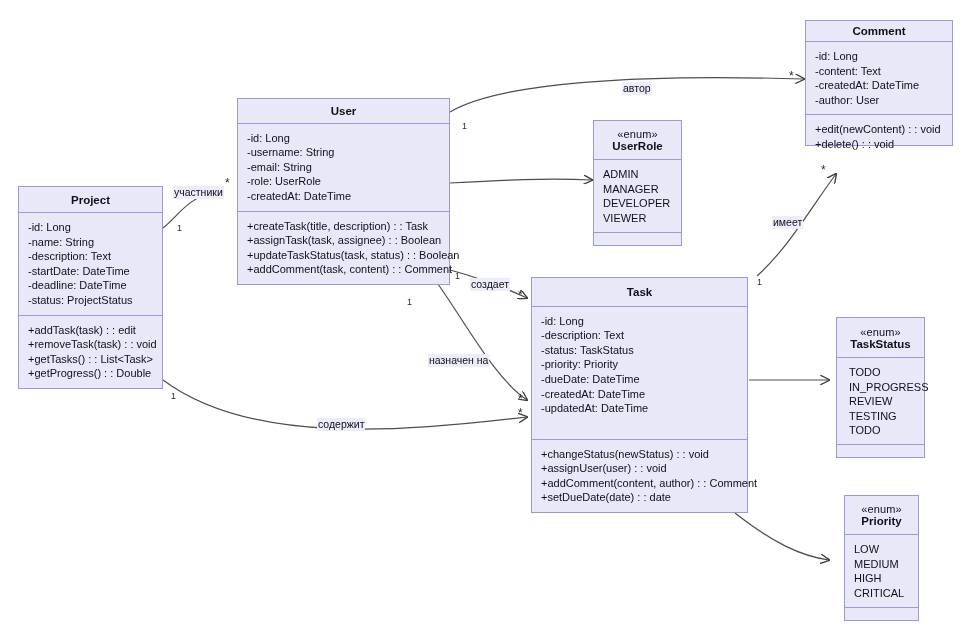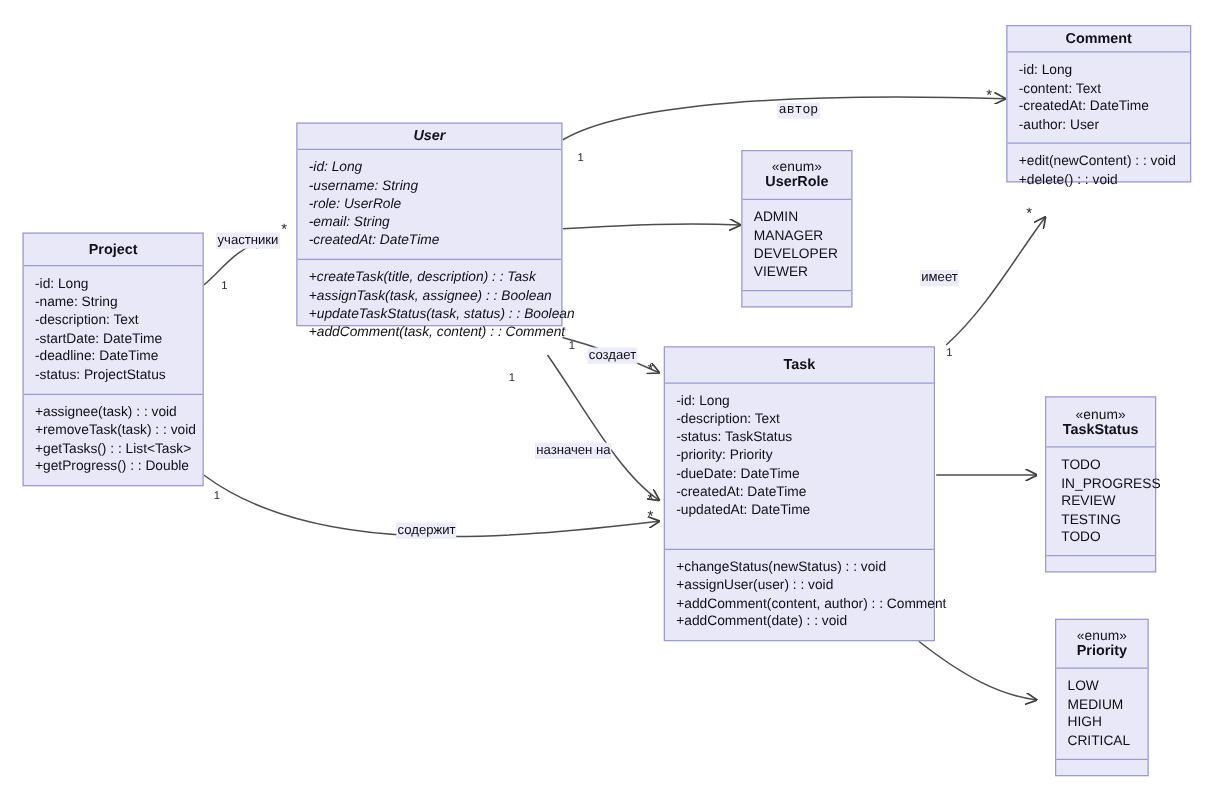--- a/index.html
+++ b/index.html
@@ -130,36 +130,36 @@
     </div>
     <div class="uml-compartment" style="height:105px;">
       <div class="uml-line">-id: Long</div>
       <div class="uml-line">-name: String</div>
       <div class="uml-line">-description: Text</div>
       <div class="uml-line">-startDate: DateTime</div>
       <div class="uml-line">-deadline: DateTime</div>
       <div class="uml-line">-status: ProjectStatus</div>
     </div>
     <div class="uml-compartment divided">
-      <div class="uml-line">+assignee(task) : : void</div>
+      <div class="uml-line">+addTask(task) : : edit</div>
       <div class="uml-line">+removeTask(task) : : void</div>
       <div class="uml-line">+getTasks() : : List&lt;Task&gt;</div>
       <div class="uml-line">+getProgress() : : Double</div>
     </div>
   </div>
 
-  <div class="uml-box" style="left:237px; top:98px; width:213px; height:163px;font-style:italic;">
+  <div class="uml-box" style="left:237px; top:98px; width:213px; height:187px;">
     <div class="uml-header" style="height:29px;">
       <span>User</span>
     </div>
     <div class="uml-compartment" style="height:89px;">
       <div class="uml-line">-id: Long</div>
       <div class="uml-line">-username: String</div>
+      <div class="uml-line">-email: String</div>
       <div class="uml-line">-role: UserRole</div>
-      <div class="uml-line">-email: String</div>
       <div class="uml-line">-createdAt: DateTime</div>
     </div>
     <div class="uml-compartment divided">
       <div class="uml-line">+createTask(title, description) : : Task</div>
       <div class="uml-line">+assignTask(task, assignee) : : Boolean</div>
       <div class="uml-line">+updateTaskStatus(task, status) : : Boolean</div>
       <div class="uml-line">+addComment(task, content) : : Comment</div>
     </div>
   </div>
 
@@ -173,21 +173,21 @@
       <div class="uml-line">-status: TaskStatus</div>
       <div class="uml-line">-priority: Priority</div>
       <div class="uml-line">-dueDate: DateTime</div>
       <div class="uml-line">-createdAt: DateTime</div>
       <div class="uml-line">-updatedAt: DateTime</div>
     </div>
     <div class="uml-compartment divided">
       <div class="uml-line">+changeStatus(newStatus) : : void</div>
       <div class="uml-line">+assignUser(user) : : void</div>
       <div class="uml-line">+addComment(content, author) : : Comment</div>
-      <div class="uml-line">+addComment(date) : : void</div>
+      <div class="uml-line">+setDueDate(date) : : date</div>
     </div>
   </div>
 
   <div class="uml-box" style="left:805px; top:20px; width:148px; height:126px;">
     <div class="uml-header" style="height:31px;">
       <span>Comment</span>
     </div>
     <div class="uml-compartment" style="height:74px;">
       <div class="uml-line">-id: Long</div>
       <div class="uml-line">-content: Text</div>
@@ -237,25 +237,25 @@
     <div class="uml-compartment" style="height:72px;">
       <div class="uml-line">LOW</div>
       <div class="uml-line">MEDIUM</div>
       <div class="uml-line">HIGH</div>
       <div class="uml-line">CRITICAL</div>
     </div>
     <div class="uml-compartment divided empty"></div>
   </div>
 
   <div class="edge-label" style="left:173px; top:186px;">участники</div>
-  <div class="edge-label" style="left:622px; top:82px;font-family:Liberation Mono, monospace;">автор</div>
+  <div class="edge-label" style="left:622px; top:82px;">автор</div>
   <div class="edge-label" style="left:470px; top:278px;text-align:center;">создает</div>
   <div class="edge-label" style="left:428px; top:354px;">назначен на</div>
   <div class="edge-label" style="left:317px; top:418px;">содержит</div>
-  <div class="edge-label" style="left:736px; top:216px;">имеет</div>
+  <div class="edge-label" style="left:772px; top:216px;">имеет</div>
 
   <div class="mult star" style="left:225px; top:180px;">*</div>
   <div class="mult" style="left:177px; top:224px;">1</div>
 
   <div class="mult" style="left:462px; top:122px;">1</div>
   <div class="mult star" style="left:789px; top:73px;">*</div>
 
   <div class="mult" style="left:455px; top:272px;">1</div>
   <div class="mult star" style="left:518px; top:292px;">*</div>
 

